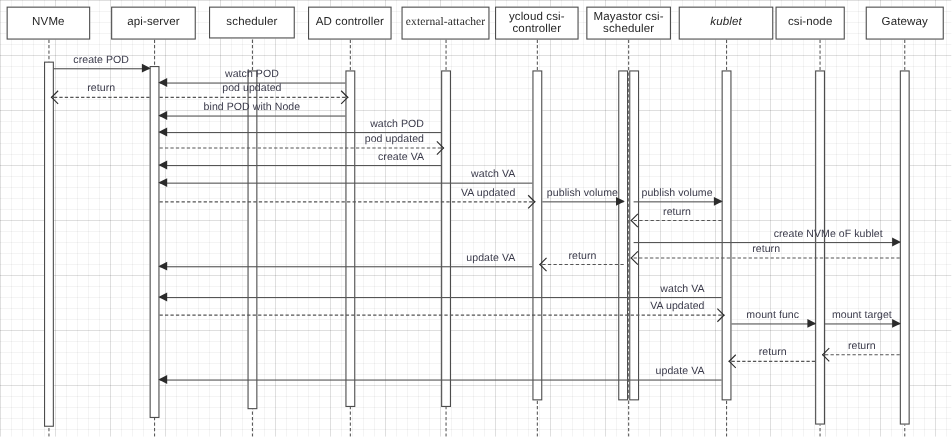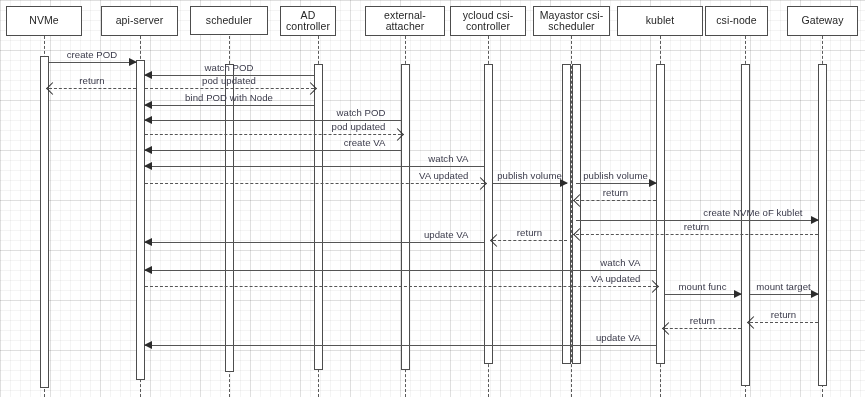--- a/index.html
+++ b/index.html
@@ -266,23 +266,23 @@
       <div class="msg to-left" style="left: 144.5px; top: 345px; width: 511px;">
         <div class="line"></div>
         <div class="head"></div>
         <div class="label r">update VA</div>
       </div>
     </div>
   <div id="actors-layer">
       <div class="actor-box" style="left: 6px; top: 6px; width: 76px; height: 30px; white-space: pre-line;">NVMe</div>
       <div class="actor-box" style="left: 101px; top: 6px; width: 77px; height: 30px; white-space: pre-line;">api-server</div>
       <div class="actor-box" style="left: 190px; top: 6px; width: 78px; height: 29px; white-space: pre-line; text-align: center;">scheduler</div>
-      <div class="actor-box" style="left: 280px; top: 6px; width: 56px; height: 30px; white-space: pre-line;">AD controller</div>
-      <div class="actor-box" style="left: 365px; top: 6px; width: 80px; height: 30px; white-space: pre-line;">external-attacher</div>
+      <div class="actor-box" style="left: 280px; top: 6px; width: 76px; height: 30px; white-space: pre-line;">AD controller</div>
+      <div class="actor-box" style="left: 365px; top: 6px; width: 80px; height: 30px; white-space: pre-line; font-family: Liberation Serif, serif;">external-attacher</div>
       <div class="actor-box" style="left: 450px; top: 6px; width: 76px; height: 30px; white-space: pre-line;">ycloud csi-
 controller</div>
       <div class="actor-box" style="left: 533px; top: 6px; width: 77px; height: 30px; white-space: pre-line;">Mayastor csi-
 scheduler</div>
-      <div class="actor-box" style="left: 617px; top: 6px; width: 86px; height: 30px; white-space: pre-line;">kublet</div>
+      <div class="actor-box" style="left: 617px; top: 6px; width: 86px; height: 30px; white-space: pre-line; font-style: italic;">kublet</div>
       <div class="actor-box" style="left: 705px; top: 6px; width: 63px; height: 30px; white-space: pre-line;">csi-node</div>
       <div class="actor-box" style="left: 787px; top: 6px; width: 71px; height: 30px; white-space: pre-line;">Gateway</div>
     </div>
 </div>
 
 </body></html>

